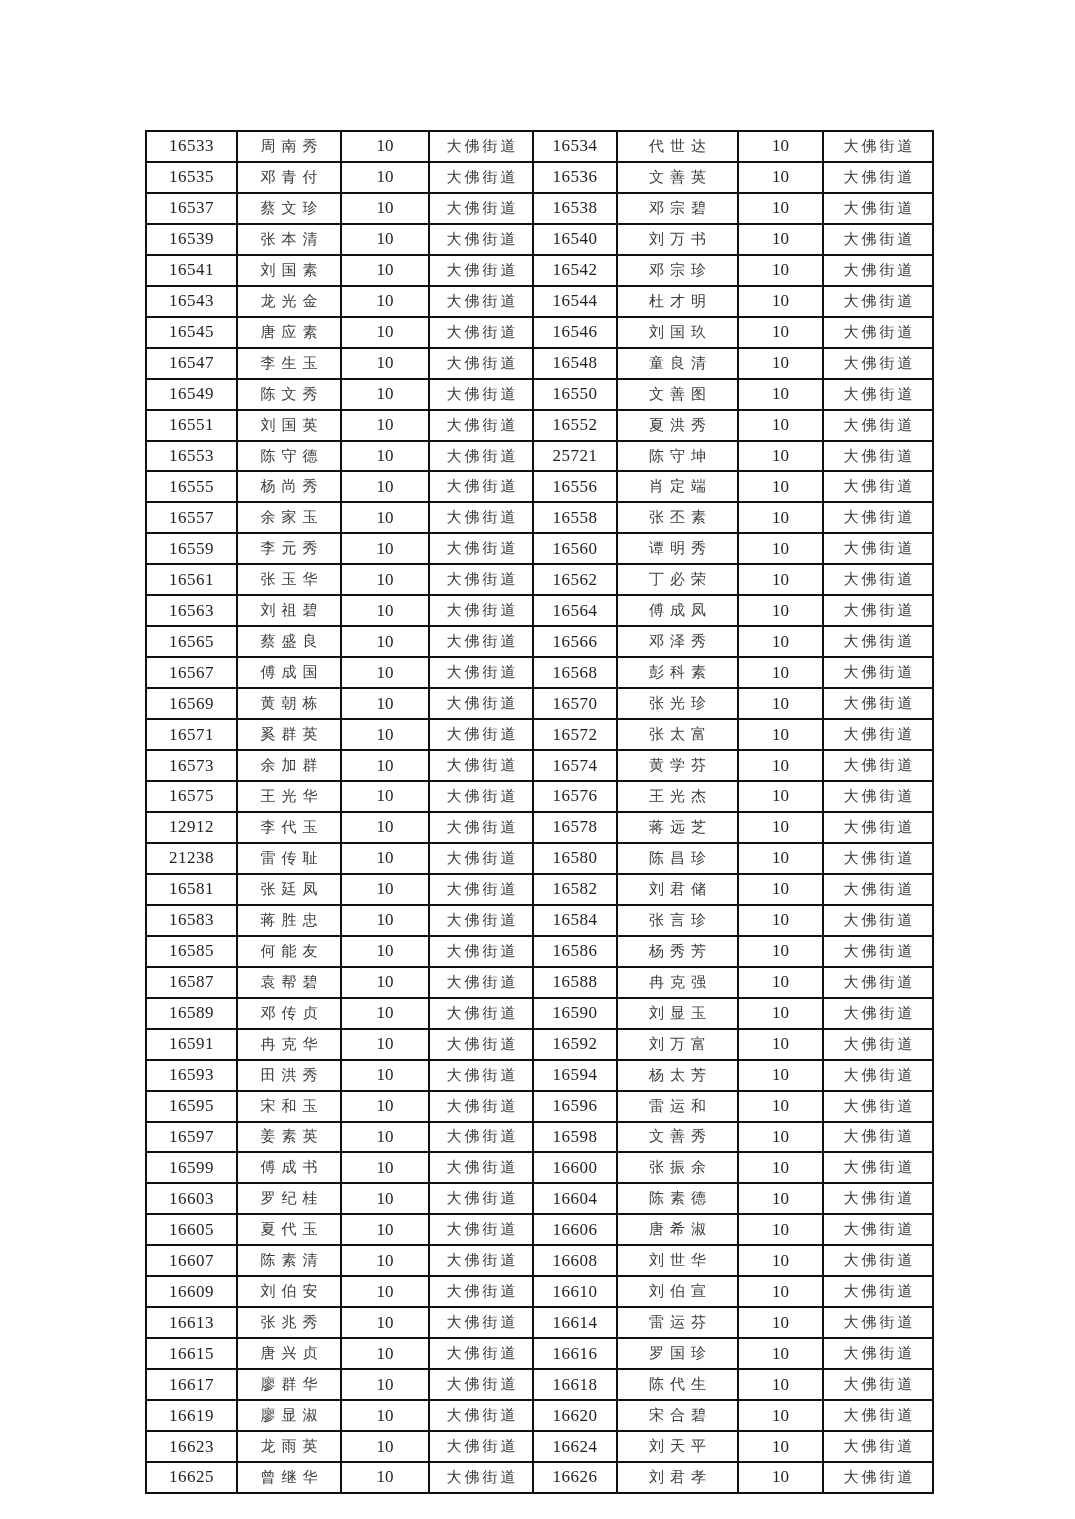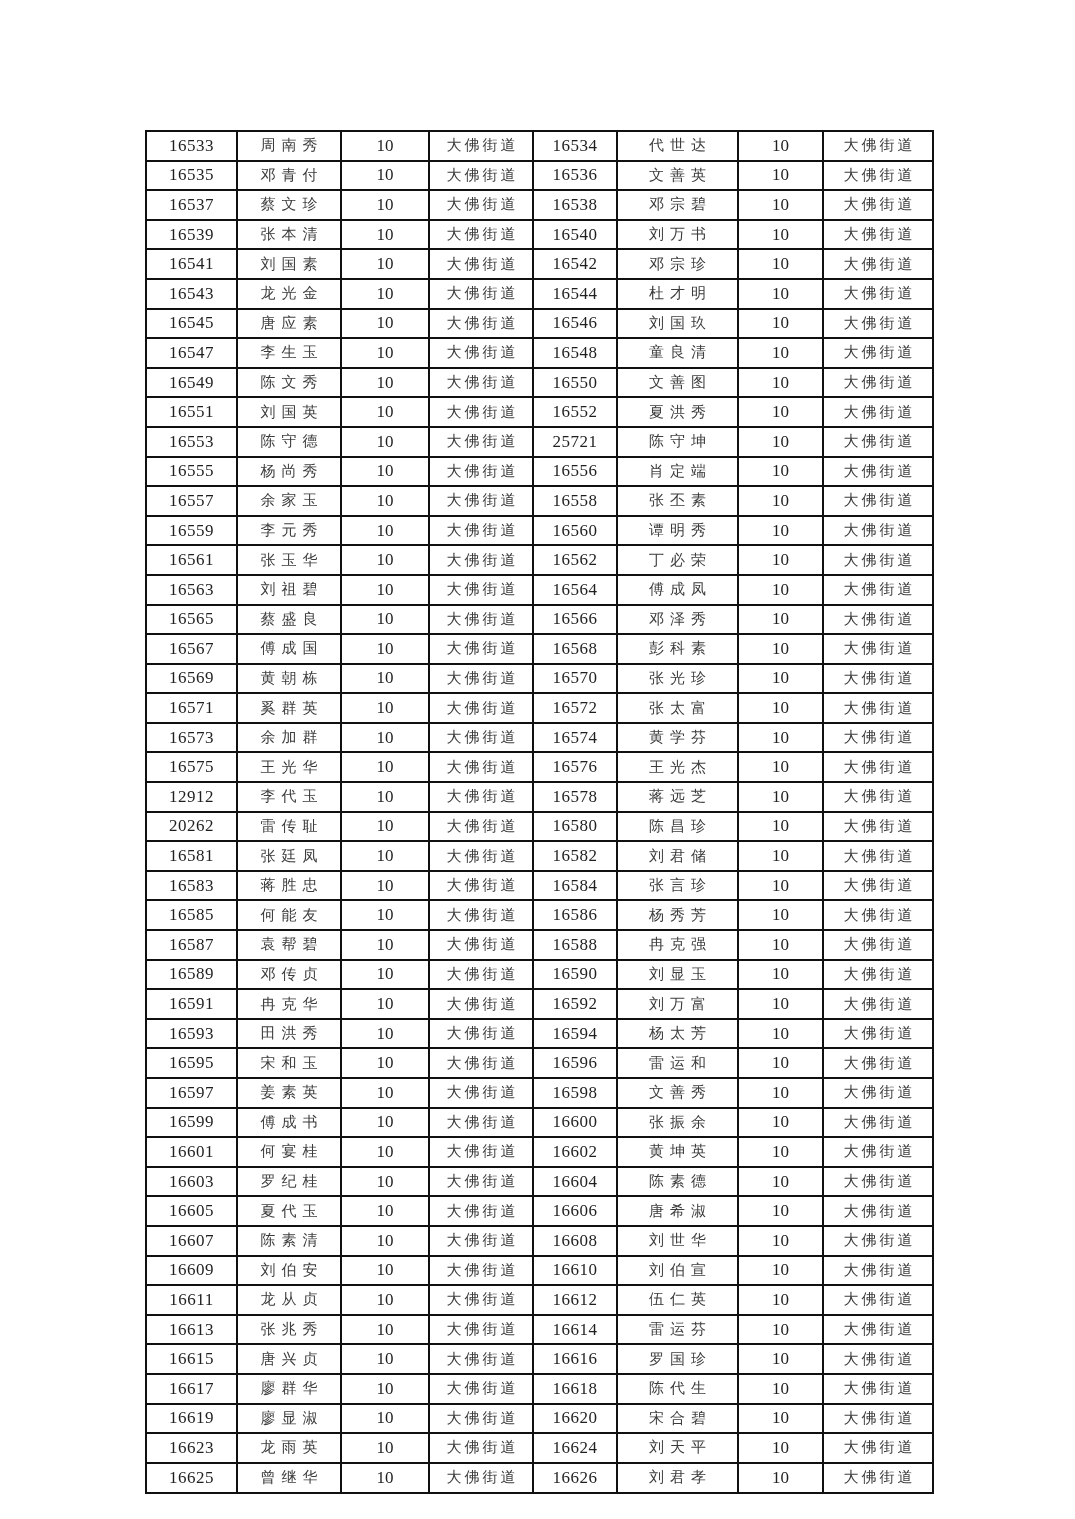--- a/index.html
+++ b/index.html
@@ -296,21 +296,21 @@
           <td class="c-id">12912</td>
           <td class="c-name">李代玉</td>
           <td class="c-num">10</td>
           <td class="c-street">大佛街道</td>
           <td class="c-id">16578</td>
           <td class="c-name">蒋远芝</td>
           <td class="c-num">10</td>
           <td class="c-street">大佛街道</td>
         </tr>
         <tr>
-          <td class="c-id">20262</td>
+          <td class="c-id">21238</td>
           <td class="c-name">雷传耻</td>
           <td class="c-num">10</td>
           <td class="c-street">大佛街道</td>
           <td class="c-id">16580</td>
           <td class="c-name">陈昌珍</td>
           <td class="c-num">10</td>
           <td class="c-street">大佛街道</td>
         </tr>
         <tr>
           <td class="c-id">16581</td>
@@ -406,30 +406,20 @@
           <td class="c-id">16599</td>
           <td class="c-name">傅成书</td>
           <td class="c-num">10</td>
           <td class="c-street">大佛街道</td>
           <td class="c-id">16600</td>
           <td class="c-name">张振余</td>
           <td class="c-num">10</td>
           <td class="c-street">大佛街道</td>
         </tr>
         <tr>
-          <td class="c-id">16601</td>
-          <td class="c-name">何宴桂</td>
-          <td class="c-num">10</td>
-          <td class="c-street">大佛街道</td>
-          <td class="c-id">16602</td>
-          <td class="c-name">黄坤英</td>
-          <td class="c-num">10</td>
-          <td class="c-street">大佛街道</td>
-        </tr>
-        <tr>
           <td class="c-id">16603</td>
           <td class="c-name">罗纪桂</td>
           <td class="c-num">10</td>
           <td class="c-street">大佛街道</td>
           <td class="c-id">16604</td>
           <td class="c-name">陈素德</td>
           <td class="c-num">10</td>
           <td class="c-street">大佛街道</td>
         </tr>
         <tr>
@@ -452,30 +442,20 @@
           <td class="c-num">10</td>
           <td class="c-street">大佛街道</td>
         </tr>
         <tr>
           <td class="c-id">16609</td>
           <td class="c-name">刘伯安</td>
           <td class="c-num">10</td>
           <td class="c-street">大佛街道</td>
           <td class="c-id">16610</td>
           <td class="c-name">刘伯宣</td>
-          <td class="c-num">10</td>
-          <td class="c-street">大佛街道</td>
-        </tr>
-        <tr>
-          <td class="c-id">16611</td>
-          <td class="c-name">龙从贞</td>
-          <td class="c-num">10</td>
-          <td class="c-street">大佛街道</td>
-          <td class="c-id">16612</td>
-          <td class="c-name">伍仁英</td>
           <td class="c-num">10</td>
           <td class="c-street">大佛街道</td>
         </tr>
         <tr>
           <td class="c-id">16613</td>
           <td class="c-name">张兆秀</td>
           <td class="c-num">10</td>
           <td class="c-street">大佛街道</td>
           <td class="c-id">16614</td>
           <td class="c-name">雷运芬</td>

